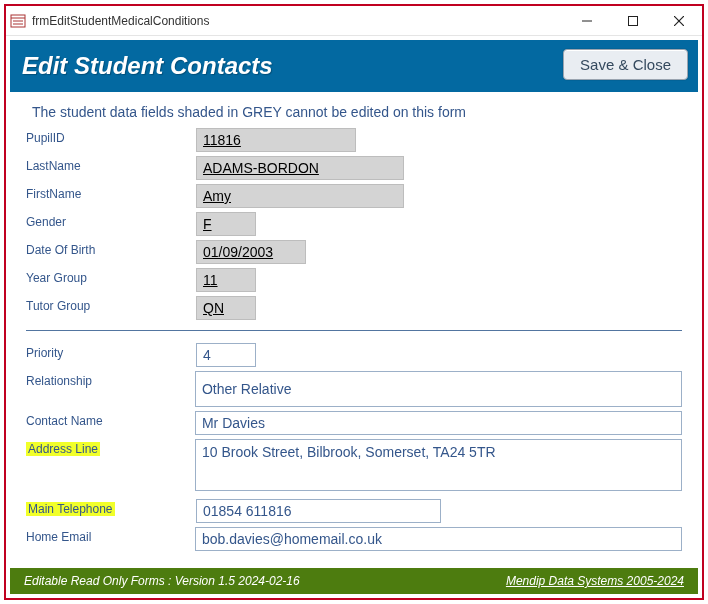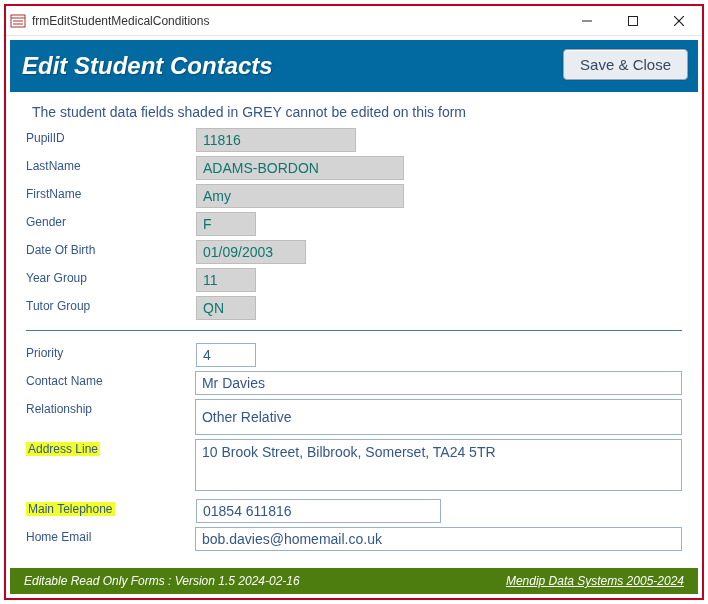--- a/index.html
+++ b/index.html
@@ -69,21 +69,21 @@
     font-size:14px;
     color:#34568b;
     border:1px solid #9cb0c8;
     padding:3px 6px;
     background:#fff;
     height:24px;
   }
   .fld.small { width:60px; }
   .fld.num { width:60px; }
   .fld.dob { width:110px; }
-  .fld.ro { background:#d4d4d4; border:1px solid #bdbdbd; color:#0f766e; }
+  .fld.ro { background:#d4d4d4; border:1px solid #bdbdbd; color:#000000;text-decoration:underline; }
   .fld.wide { width:490px; }
   .fld.mid { width:208px; }
   .fld.midtel { width:245px; }
   .textarea {
     font-family:inherit; font-size:14px; color:#34568b;
     border:1px solid #9cb0c8; padding:4px 6px;
     width:490px; height:52px; resize:none; overflow-y:scroll;
   }
   .relbox { width:490px; height:36px; }
 
@@ -173,26 +173,26 @@
       <input class="fld ro small" readonly="" value="QN" style="">
     </div>
 
     <hr class="hr">
 
     <div class="row">
       <div class="lbl">Priority</div>
       <input class="fld num" value="4" style="">
     </div>
     <div class="row">
+      <div class="lbl">Relationship</div>
+      <input class="fld relbox" value="Other Relative" style="">
+    </div>
+    <div class="row">
       <div class="lbl">Contact Name</div>
       <input class="fld wide" value="Mr Davies" style="">
-    </div>
-    <div class="row">
-      <div class="lbl">Relationship</div>
-      <input class="fld relbox" value="Other Relative" style="">
     </div>
 
     <div class="row" style="margin-top:0">
       <div class="lblwrap"><span class="lbl hl">Address Line</span></div>
       <textarea class="textarea" style="">10 Brook Street, Bilbrook, Somerset, TA24 5TR</textarea>
     </div>
 
     <div class="row" style="margin-top:8px">
       <div class="lblwrap"><span class="lbl hl">Main Telephone</span></div>
       <input class="fld midtel" value="01854 611816" style="">

